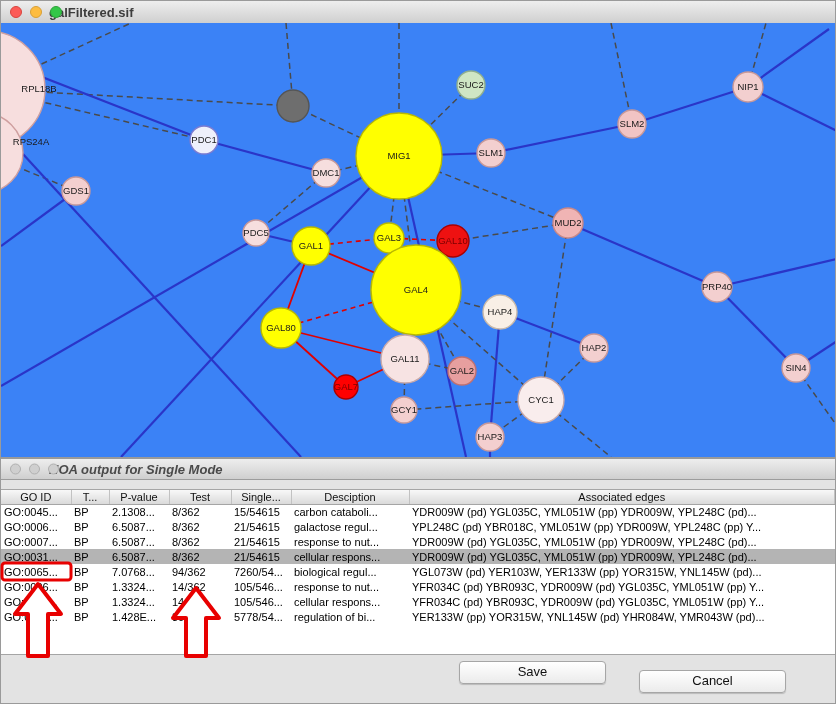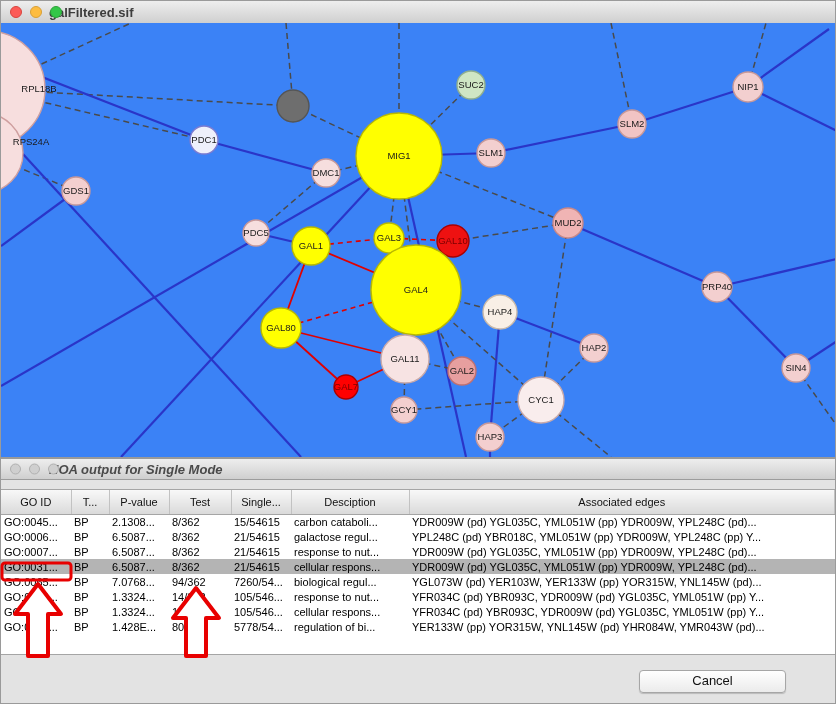--- a/index.html
+++ b/index.html
@@ -29,21 +29,21 @@
   #graph-area{position:absolute;top:22px;left:0;width:834px;height:434px;background:#3b82f6;}
   #net{display:block;}
 
   .table-wrap{
     position:absolute;top:30px;left:0;right:0;height:164px;
     background:#ffffff;border-top:1px solid #a5a5a5;border-bottom:1px solid #a5a5a5;
     overflow:hidden;
   }
   table{border-collapse:collapse;table-layout:fixed;width:100%;}
   th{
-    height:24px;padding:0 2px;box-sizing:border-box;
+    height:14px;padding:0 2px;box-sizing:border-box;
     font-size:11px;font-weight:normal;color:#111;
     background:linear-gradient(#f8f8f8,#dadada);
     border-right:1px solid #c2c2c2;border-bottom:1px solid #a5a5a5;
     white-space:nowrap;overflow:hidden;text-align:center;
   }
   td{
     height:15px;padding:0 3px;box-sizing:border-box;
     font-size:11px;color:#000;white-space:nowrap;overflow:hidden;
   }
   tr.selected td{background:#b4b4b4;}
@@ -293,20 +293,21 @@
             <td>1.428E...</td>
             <td>80/362</td>
             <td>5778/54...</td>
             <td>regulation of bi...</td>
             <td>YER133W (pp) YOR315W, YNL145W (pd) YHR084W, YMR043W (pd)...</td>
           </tr>
         </tbody>
     </table>
   </div>
 
+  <div class="btn" id="save-btn">Save</div>
   <div class="btn" id="cancel-btn">Cancel</div>
 </div>
 
 <svg id="annotations" width="836" height="704" viewBox="0 0 836 704" xmlns="http://www.w3.org/2000/svg">
   <rect x="2" y="563" width="69" height="17" rx="3" fill="none" stroke="#e80000" stroke-width="3"></rect>
   <polygon points="38,584 61,614 48,614 48,656 28,656 28,614 15,614" fill="#ffffff" stroke="#e80000" stroke-width="4" stroke-linejoin="round"></polygon>
   <polygon points="196,588 219,618 206,618 206,656 186,656 186,618 173,618" fill="#ffffff" stroke="#e80000" stroke-width="4" stroke-linejoin="round"></polygon>
 </svg>
 
 </body></html>

